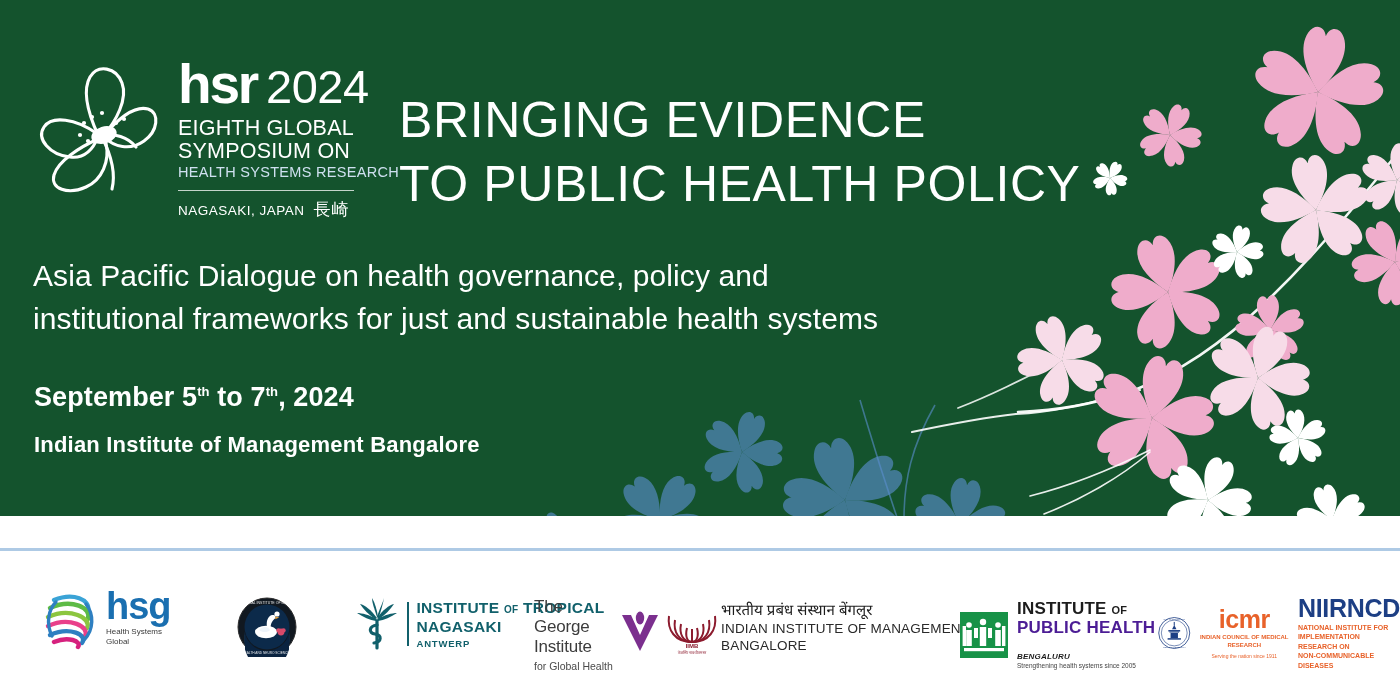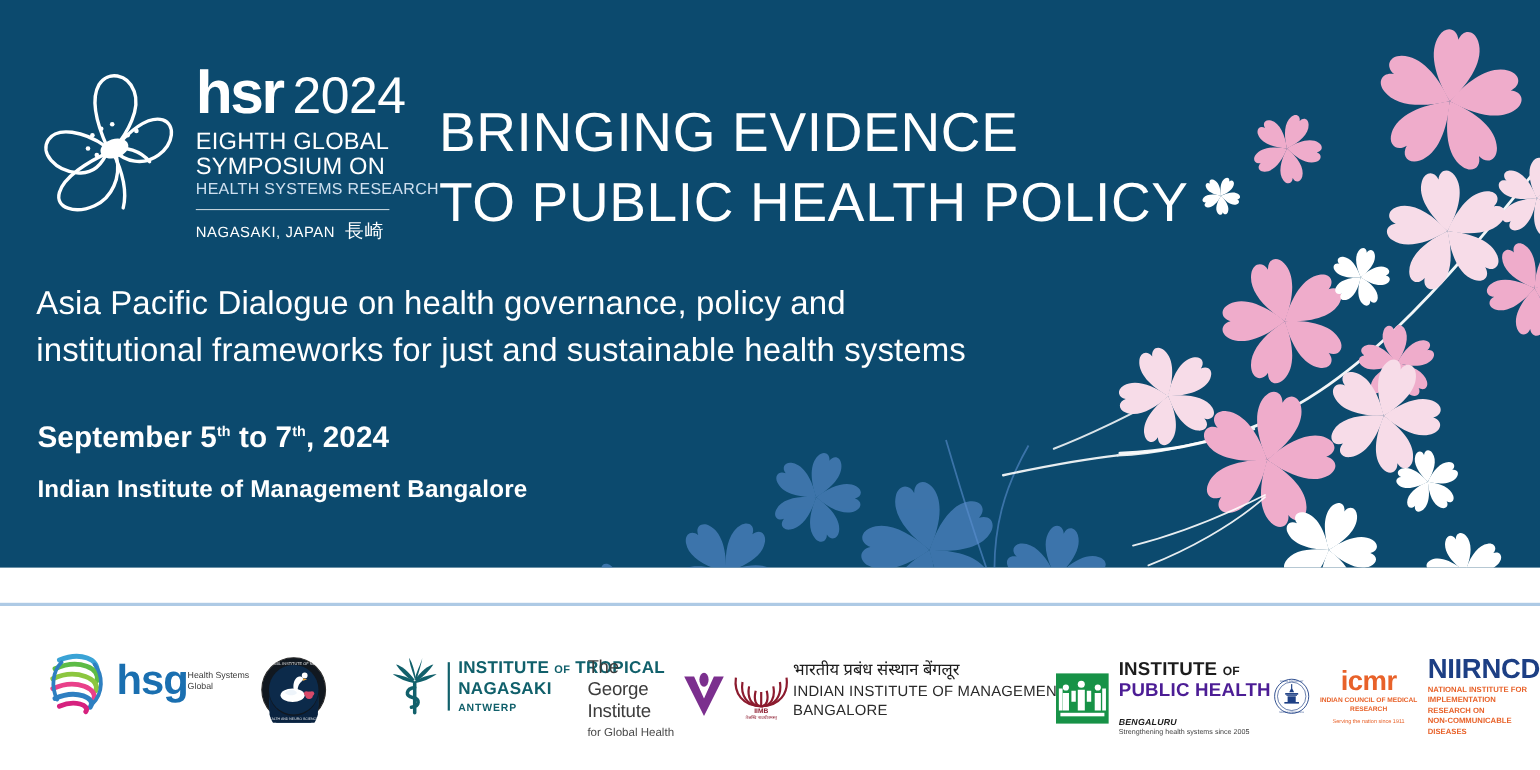--- a/index.html
+++ b/index.html
@@ -7,21 +7,21 @@
   body {
     font-family:"Liberation Sans", sans-serif;
     background:#ffffff;
     overflow:hidden;
   }
   .banner { position:relative; width:1400px; height:700px; background:#ffffff; }
 
   
   .hero {
     position:absolute; left:0; top:0; width:1400px; height:516px;
-    background:#0c4a6e; overflow:hidden;
+    background:#14532d; overflow:hidden;
   }
   .hero-edge {
     position:absolute; left:0; top:548px; width:1400px; height:3px;
     background:#6b9fd0; opacity:.55;
   }
 
   
   .sakura-layer { position:absolute; inset:0; pointer-events:none; }
 
   
@@ -85,21 +85,21 @@
 
   
   .footer {
     position:absolute; left:0; top:551px; width:1400px; height:149px;
     background:#ffffff; display:flex; align-items:center;
   }
   .logo-slot { position:absolute; display:flex; align-items:center; }
 
   
   .hsg { left:40px; top:588px; gap:8px; }
-  .hsg-txt { display:flex; flex-direction:row; }
+  .hsg-txt { display:flex; flex-direction:column; }
   .hsg-word { font-size:38px; font-weight:bold; color:#1a6fb0; line-height:.8; letter-spacing:-1px; }
   .hsg-sub { font-size:8px; color:#3a3a3a; line-height:1.25; margin-top:5px; }
 
   
   .nimhans { left:237px; top:597px; }
 
   
   .itm { left:355px; top:598px; gap:8px; }
   .itm-bar { width:1.5px; height:44px; background:#11606b; }
   .itm-txt { display:flex; flex-direction:column; color:#11606b; }

